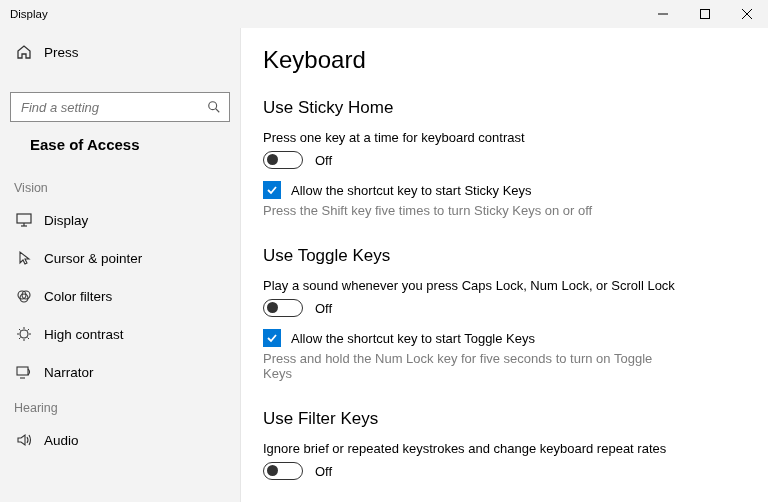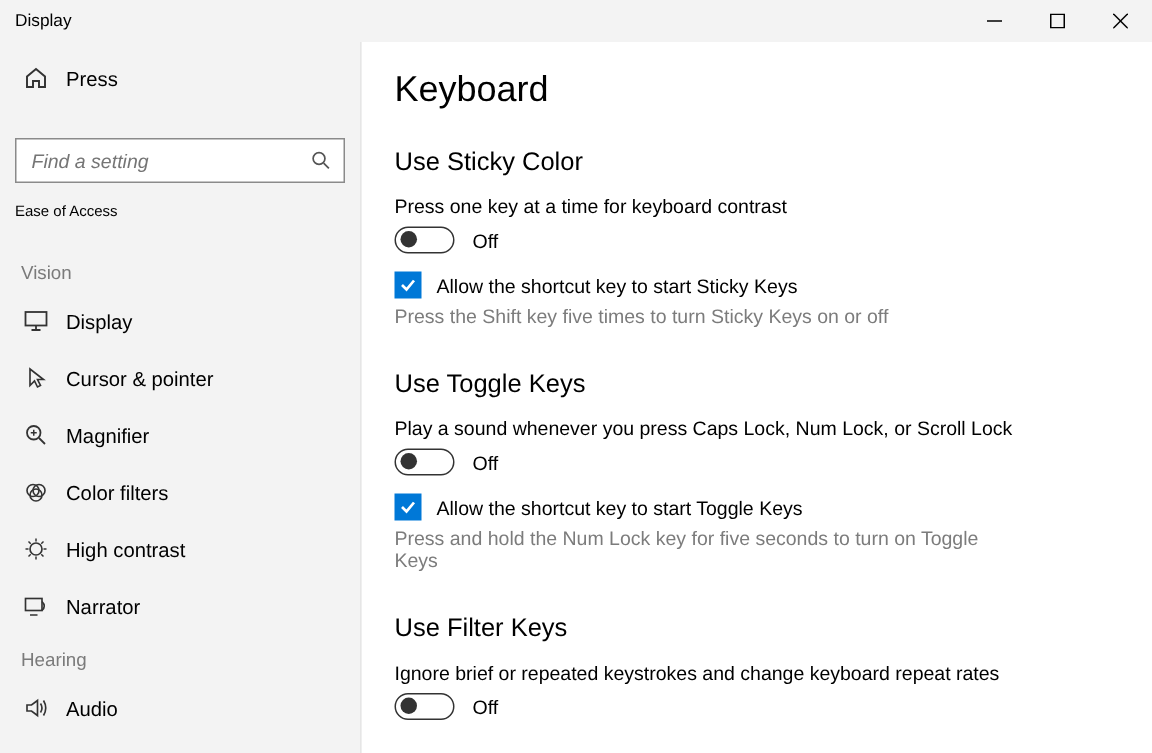--- a/index.html
+++ b/index.html
@@ -49,22 +49,22 @@
     background: #fff;
     height: 30px;
     padding: 0 8px;
   }
   .searchbox input {
     flex: 1; border: none; outline: none;
     font-style: italic; font-size: 13px;
     color: #6b6b6b; background: transparent;
   }
   .crumb {
-    font-weight: 400; font-size: 10px;
-    padding: 4px 14px 18px 10px;
+    font-weight: 700; font-size: 15px;
+    padding: 4px 14px 18px 30px;
   }
   .group-label {
     color: #7a7a7a; font-size: 12.5px;
     padding: 10px 14px 6px 14px;
   }
   .navitem {
     display: flex; align-items: center;
     height: 38px; padding: 0 14px;
     font-size: 13.5px;
     cursor: default;
@@ -171,31 +171,20 @@
 
     <div class="navitem">
       <span class="icon">
         <svg width="16" height="16" viewBox="0 0 16 16">
             <path d="M4 2 L4 13 L7 10 L9 14 L11 13 L9 9 L13 9 Z" fill="none" stroke="#333" stroke-width="1.1"></path>
           </svg>
       </span>
       <span>Cursor &amp; pointer</span>
     </div>
 
-    <div class="navitem">
-      <span class="icon">
-        <svg width="16" height="16" viewBox="0 0 16 16">
-            <circle cx="6.5" cy="6.5" r="4.5" fill="none" stroke="#333" stroke-width="1.2"></circle>
-            <line x1="10" y1="10" x2="14" y2="14" stroke="#333" stroke-width="1.2"></line>
-            <line x1="4.5" y1="6.5" x2="8.5" y2="6.5" stroke="#333" stroke-width="1"></line>
-            <line x1="6.5" y1="4.5" x2="6.5" y2="8.5" stroke="#333" stroke-width="1"></line>
-          </svg>
-      </span>
-      <span>Magnifier</span>
-    </div>
 
     <div class="navitem">
       <span class="icon">
         <svg width="16" height="16" viewBox="0 0 16 16">
             <circle cx="6" cy="7" r="4" fill="none" stroke="#333" stroke-width="1.1"></circle>
             <circle cx="10" cy="7" r="4" fill="none" stroke="#333" stroke-width="1.1"></circle>
             <circle cx="8" cy="10" r="4" fill="none" stroke="#333" stroke-width="1.1"></circle>
           </svg>
       </span>
       <span>Color filters</span>
@@ -241,21 +230,21 @@
       </span>
       <span>Audio</span>
     </div>
 
   </div>
 
   <div class="content">
     <h1 class="page">Keyboard</h1>
 
     <div class="section">
-      <h2 class="sect">Use Sticky Color</h2>
+      <h2 class="sect">Use Sticky Home</h2>
       <p class="desc">Press one key at a time for keyboard contrast</p>
       <div class="toggle-row">
         <div class="toggle">
             <div class="knob"></div>
           </div>
         <span class="toggle-label">Off</span>
       </div>
       <div class="check-row">
         <div class="checkbox">
           <svg width="12" height="12" viewBox="0 0 12 12">

